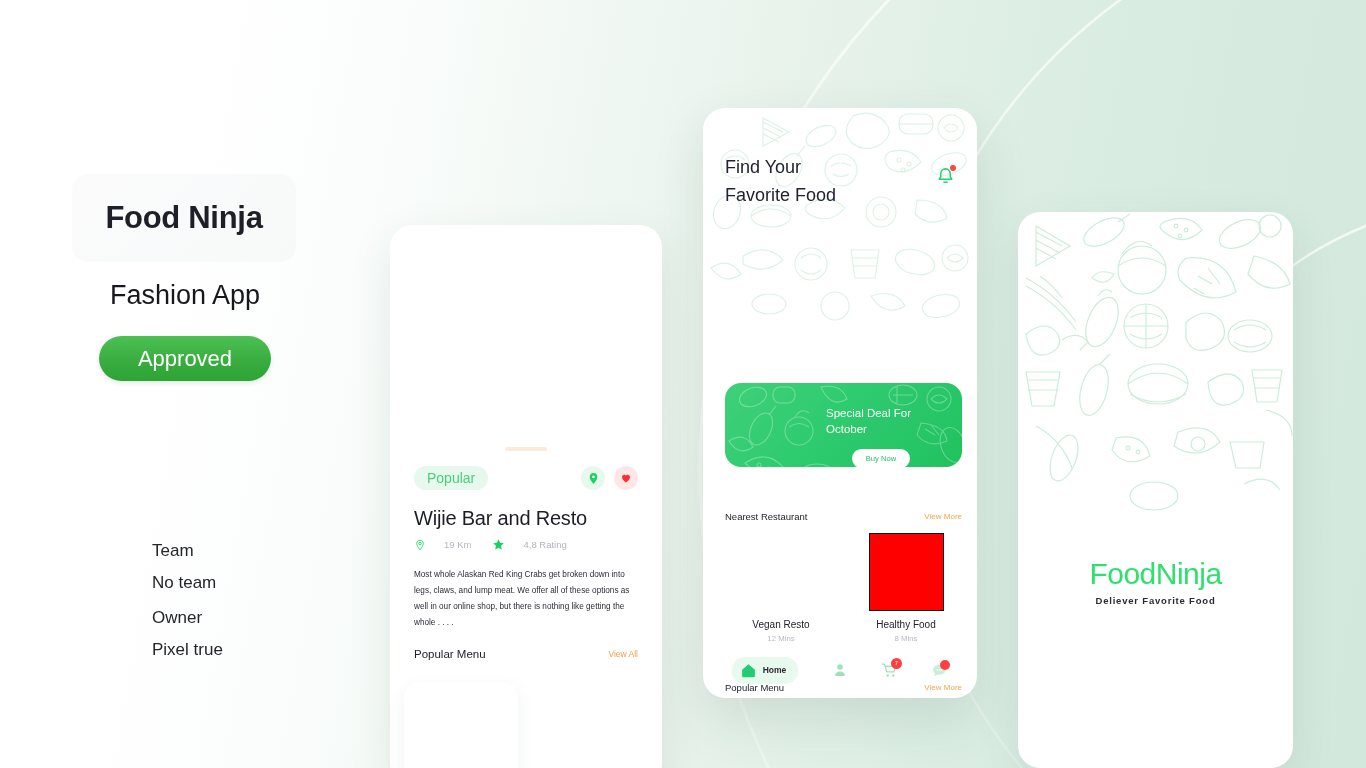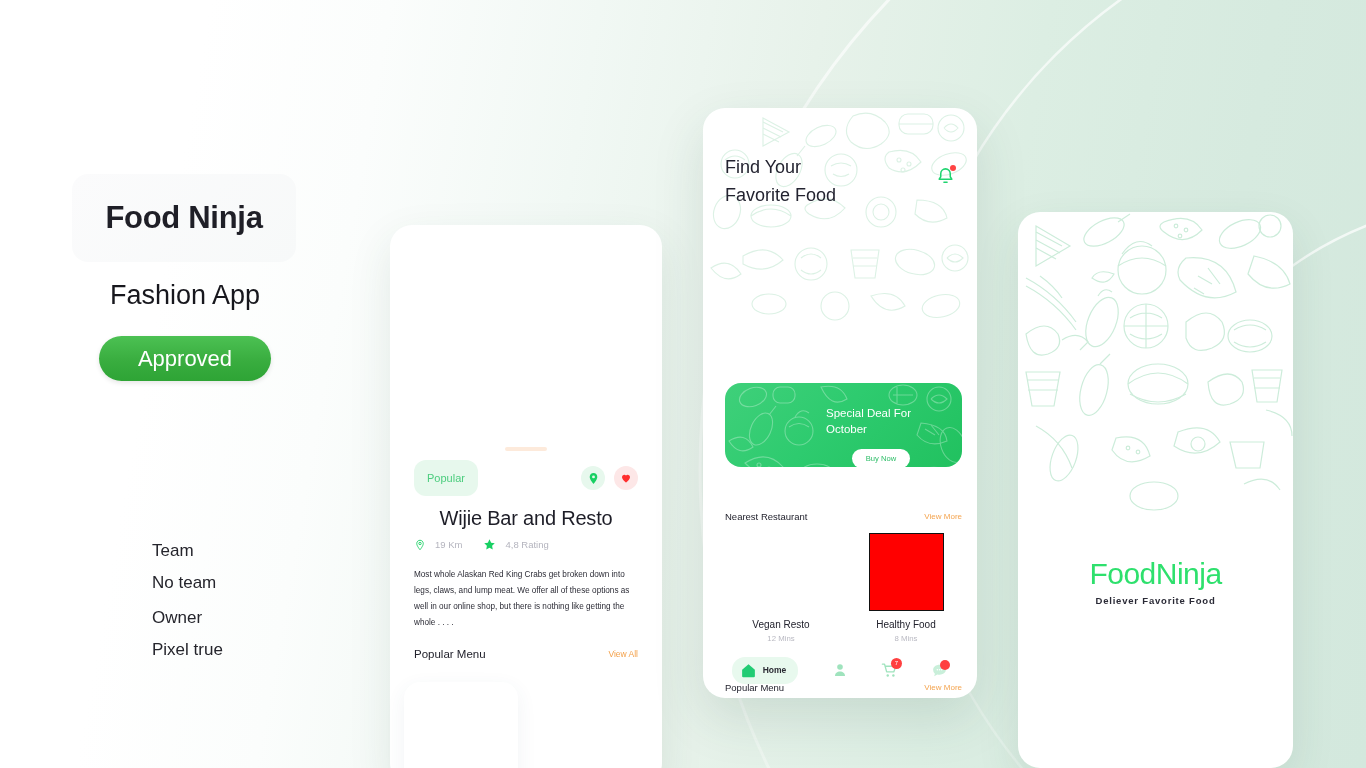--- a/index.html
+++ b/index.html
@@ -82,38 +82,37 @@
   }
   .drag-handle {
     position: absolute; left: 50%; top: 222px;
     transform: translateX(-50%);
     width: 42px; height: 4px; border-radius: 3px;
     background: #fdeadb;
   }
   .detail-body { position: absolute; left: 0; right: 0; top: 240px; padding: 0 24px; }
   .badge-row { display: flex; align-items: center; justify-content: space-between; height: 26px; }
   .pill-popular {
-    height: 36px; padding: 0 13px; border-radius: 12px;
-    background: #e7f8ed; color: #4ccd7e; font-size: 11px;
+    height: 24px; padding: 0 13px; border-radius: 12px;
+    background: #e7f8ed; color: #4ccd7e; font-size: 14px;
     display: flex; align-items: center; cursor: pointer;
   }
   .round-icons { display: flex; gap: 9px; }
   .round-ico {
     width: 24px; height: 24px; border-radius: 50%;
     display: flex; align-items: center; justify-content: center; cursor: pointer;
   }
   .round-ico.loc { background: #e7f8ed; }
   .round-ico.fav { background: #fde7e7; }
   .resto-name {
     margin-top: 16px; font-size: 20px; color: #1d1d27; font-weight: 400;
     letter-spacing: -0.2px;
-    text-align: center;
   }
   .resto-stats { display: flex; align-items: center; gap: 8px; margin-top: 8px; }
-  .resto-stats .stat { display: flex; align-items: center; gap: 9px; font-size: 9.5px; color: #b4b4be; }
+  .resto-stats .stat { display: flex; align-items: center; gap: 18px; font-size: 9.5px; color: #b4b4be; }
   .resto-stats .stat.spaced { margin-left: 13px; }
   .resto-desc {
     margin-top: 16px; font-size: 8.2px; line-height: 16px; color: #2c2c36; width: 220px;
   }
   .section-row {
     margin-top: 17px; display: flex; align-items: center; justify-content: space-between;
   }
   .section-title { font-size: 11.5px; color: #22222c; }
   .section-link { font-size: 8.5px; color: #f3a04a; cursor: pointer; }
   .menu-card-ghost {

